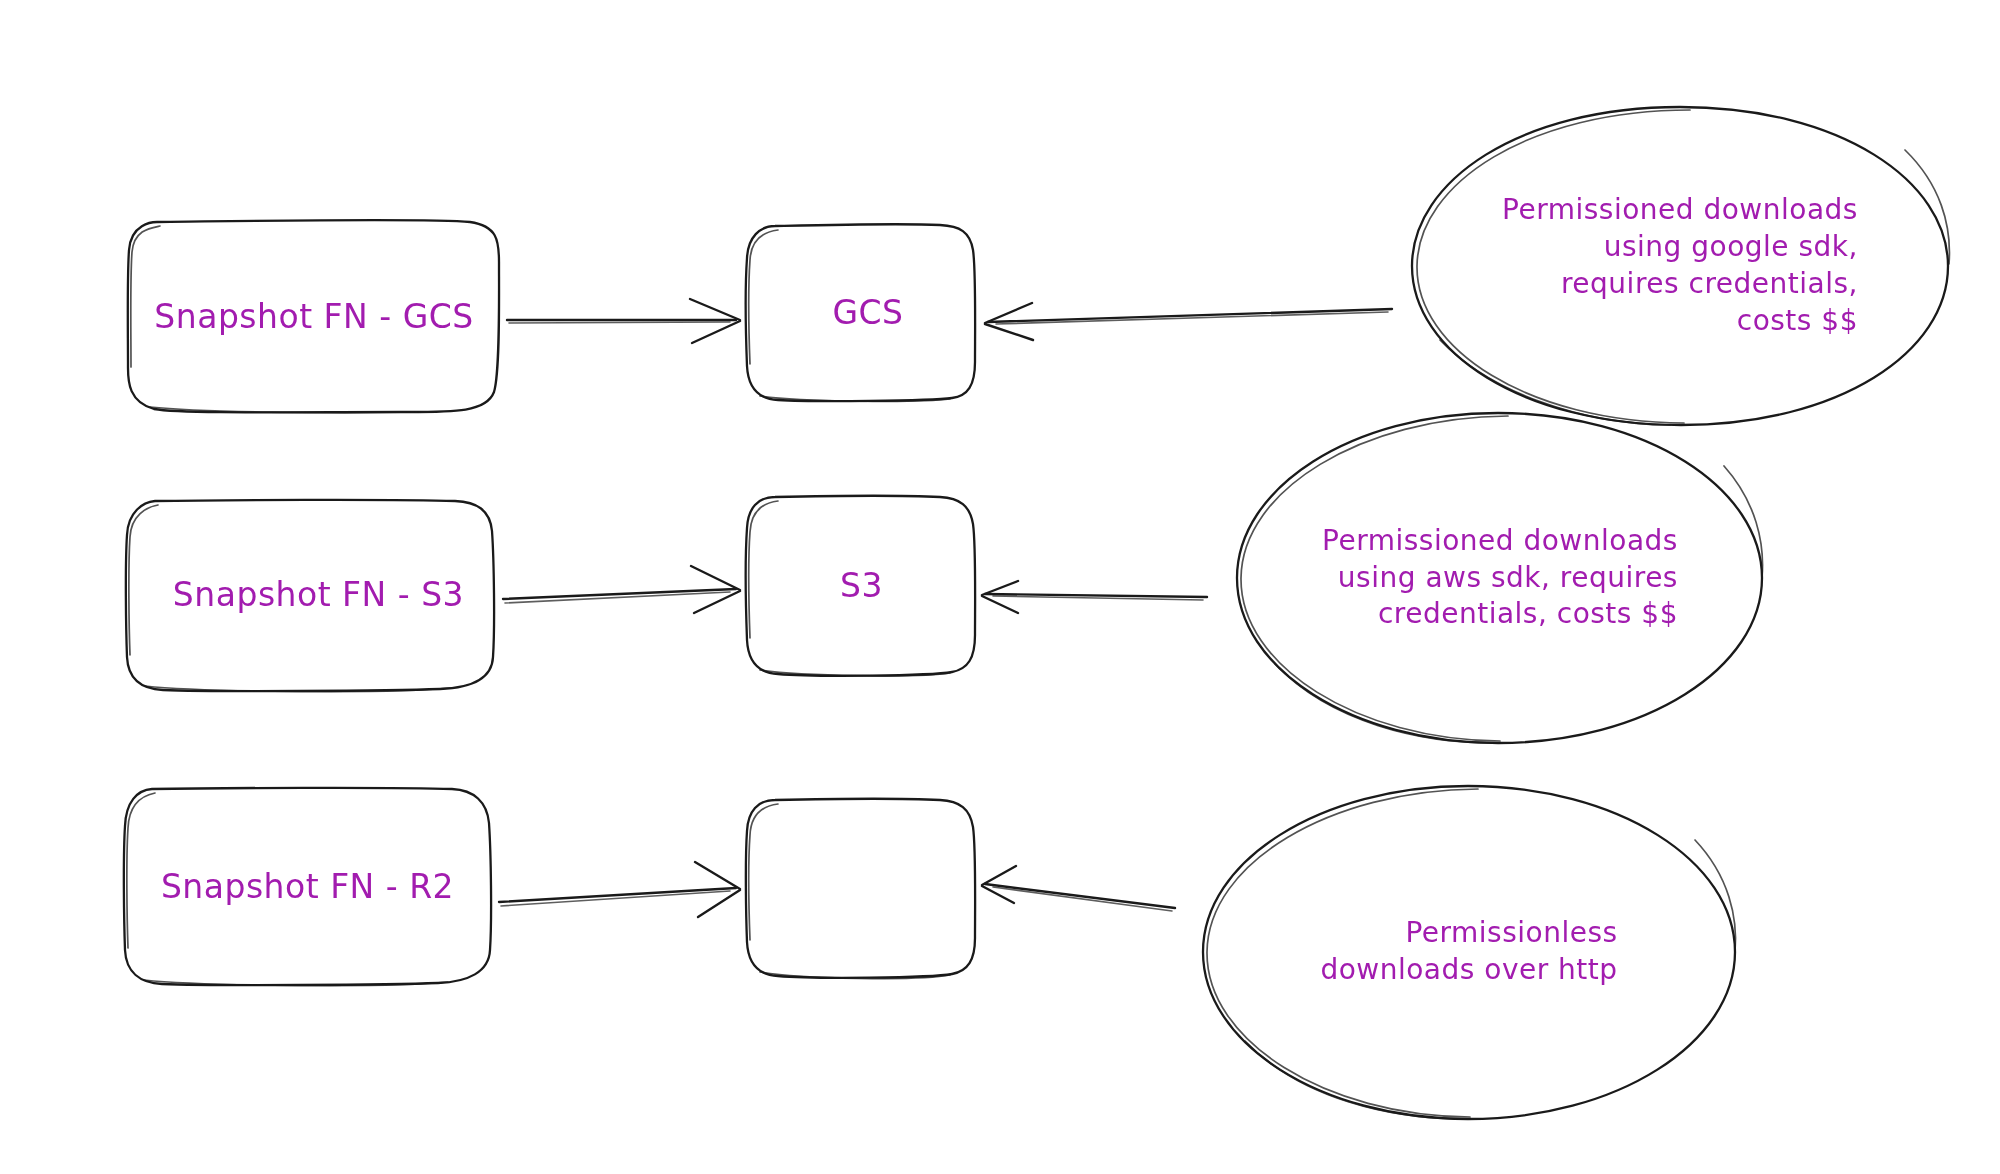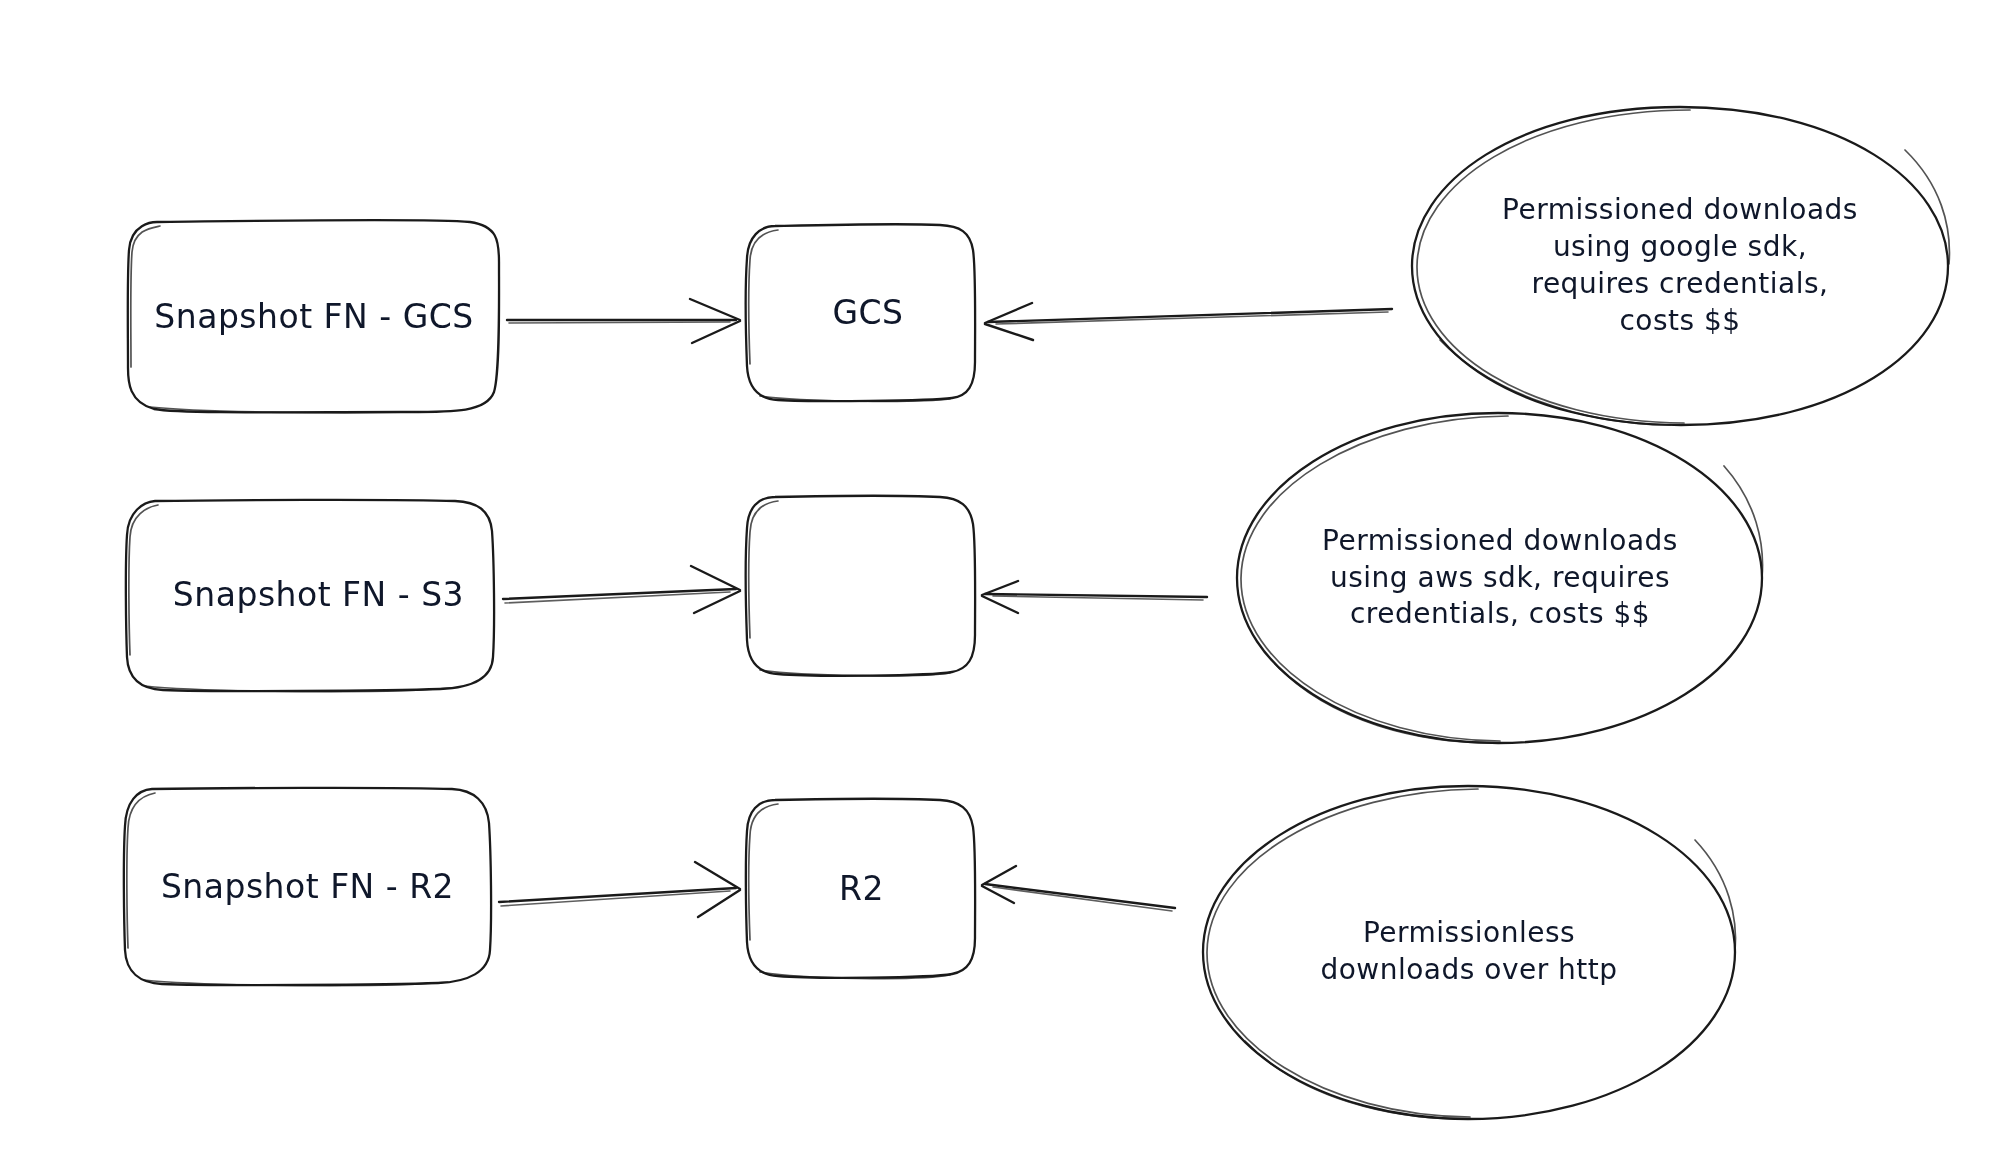--- a/index.html
+++ b/index.html
@@ -23,22 +23,22 @@
     left: 0;
     top: 0;
     width: 2000px;
     height: 1174px;
   }
   .node-label, .note-label {
     position: absolute;
     display: flex;
     align-items: center;
     justify-content: center;
-    text-align: center;
-    color: #0f172a;
+    text-align: right;
+    color: #a21caf;
     font-family: "DejaVu Sans", sans-serif;
     letter-spacing: 0.5px;
     line-height: 1.32;
     white-space: pre-line;
     pointer-events: none;
   }
   .node-label {
     font-size: 33px;
   }
   .note-label {
@@ -190,25 +190,25 @@
 
   <div class="node-label hand" style="left:747px; top:225px; width:242px; height:176px;">GCS</div>
 
   <div class="note-label hand" style="left:1430px; top:146px; width:500px; height:240px;">Permissioned downloads
 using google sdk,
 requires credentials,
 costs $$</div>
 
   <div class="node-label hand" style="left:127px; top:500px; width:367px; height:190px;margin-left:8px;">Snapshot FN - S3</div>
 
+  <div class="node-label hand" style="left:747px; top:497px; width:229px; height:178px;">S3</div>
 
   <div class="note-label hand" style="left:1252px; top:458px; width:496px; height:240px;">Permissioned downloads
 using aws sdk, requires
 credentials, costs $$</div>
 
   <div class="node-label hand" style="left:125px; top:789px; width:365px; height:195px;">Snapshot FN - R2</div>
 
-  <div class="node-label hand" style="left:747px; top:800px; width:229px; height:177px;">R2</div>
 
   <div class="note-label hand" style="left:1218px; top:832px; width:502px; height:240px;">Permissionless
 downloads over http</div>
 
 </div>
 
 </body></html>

